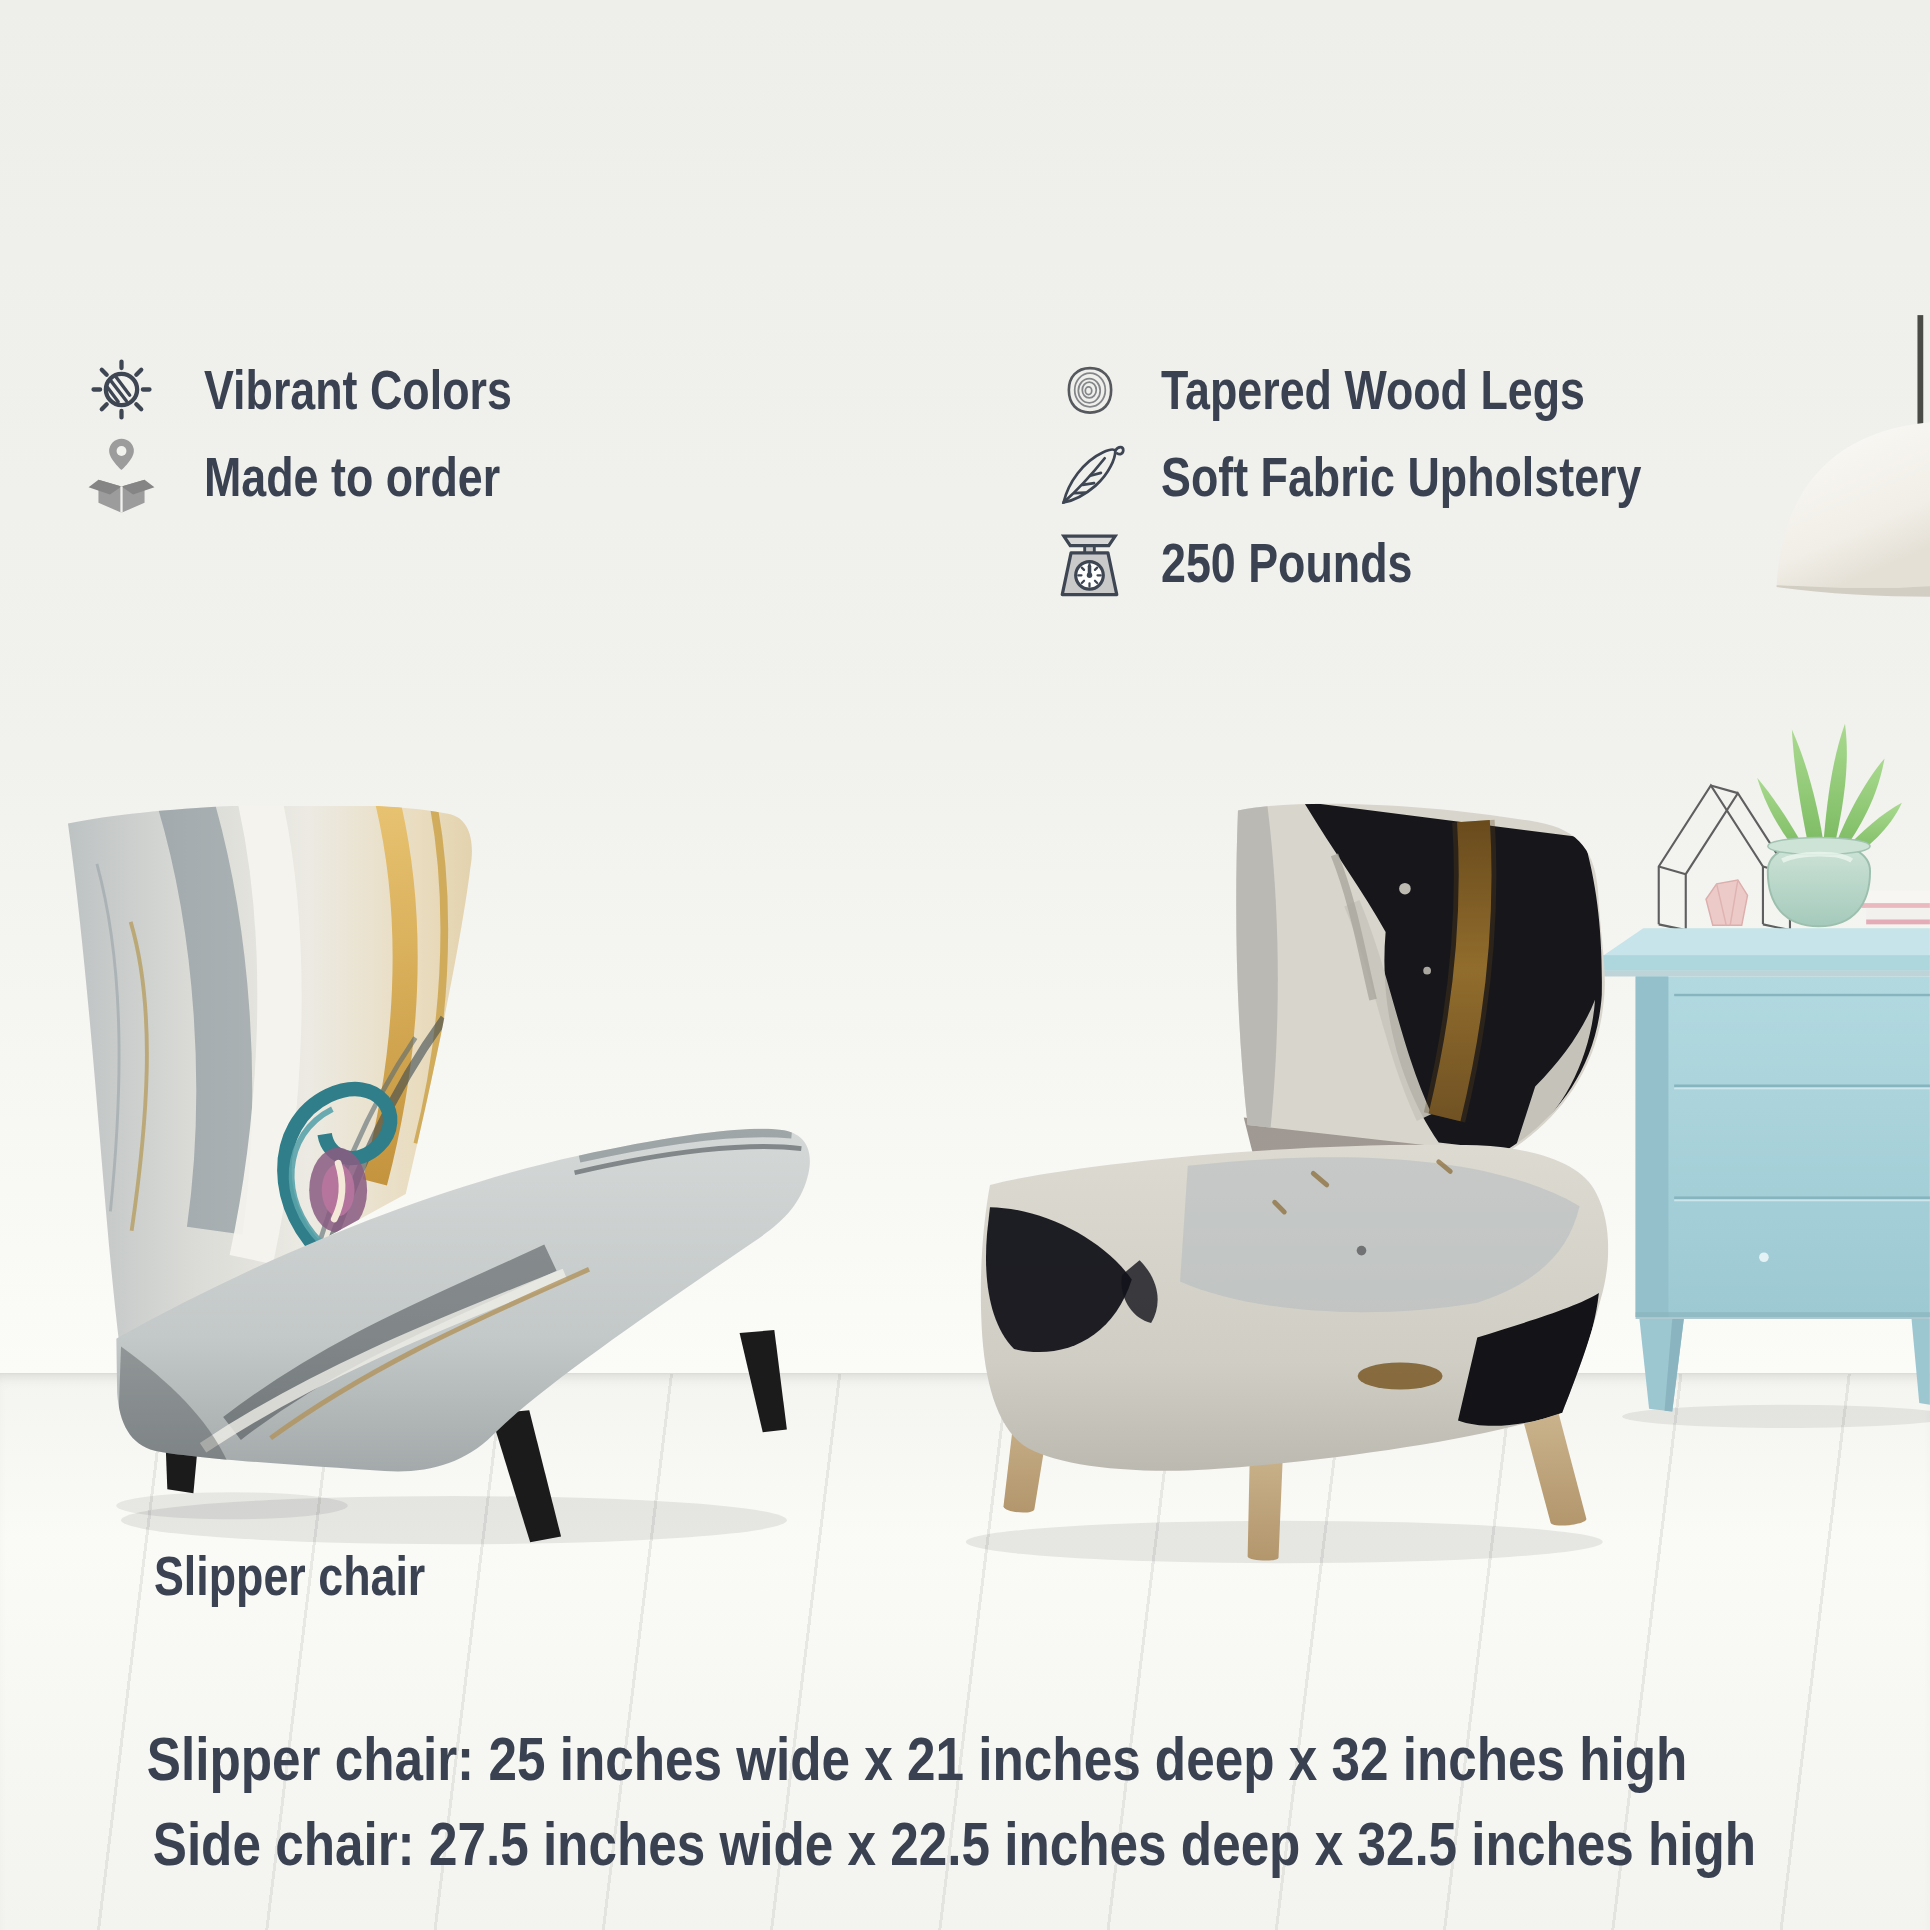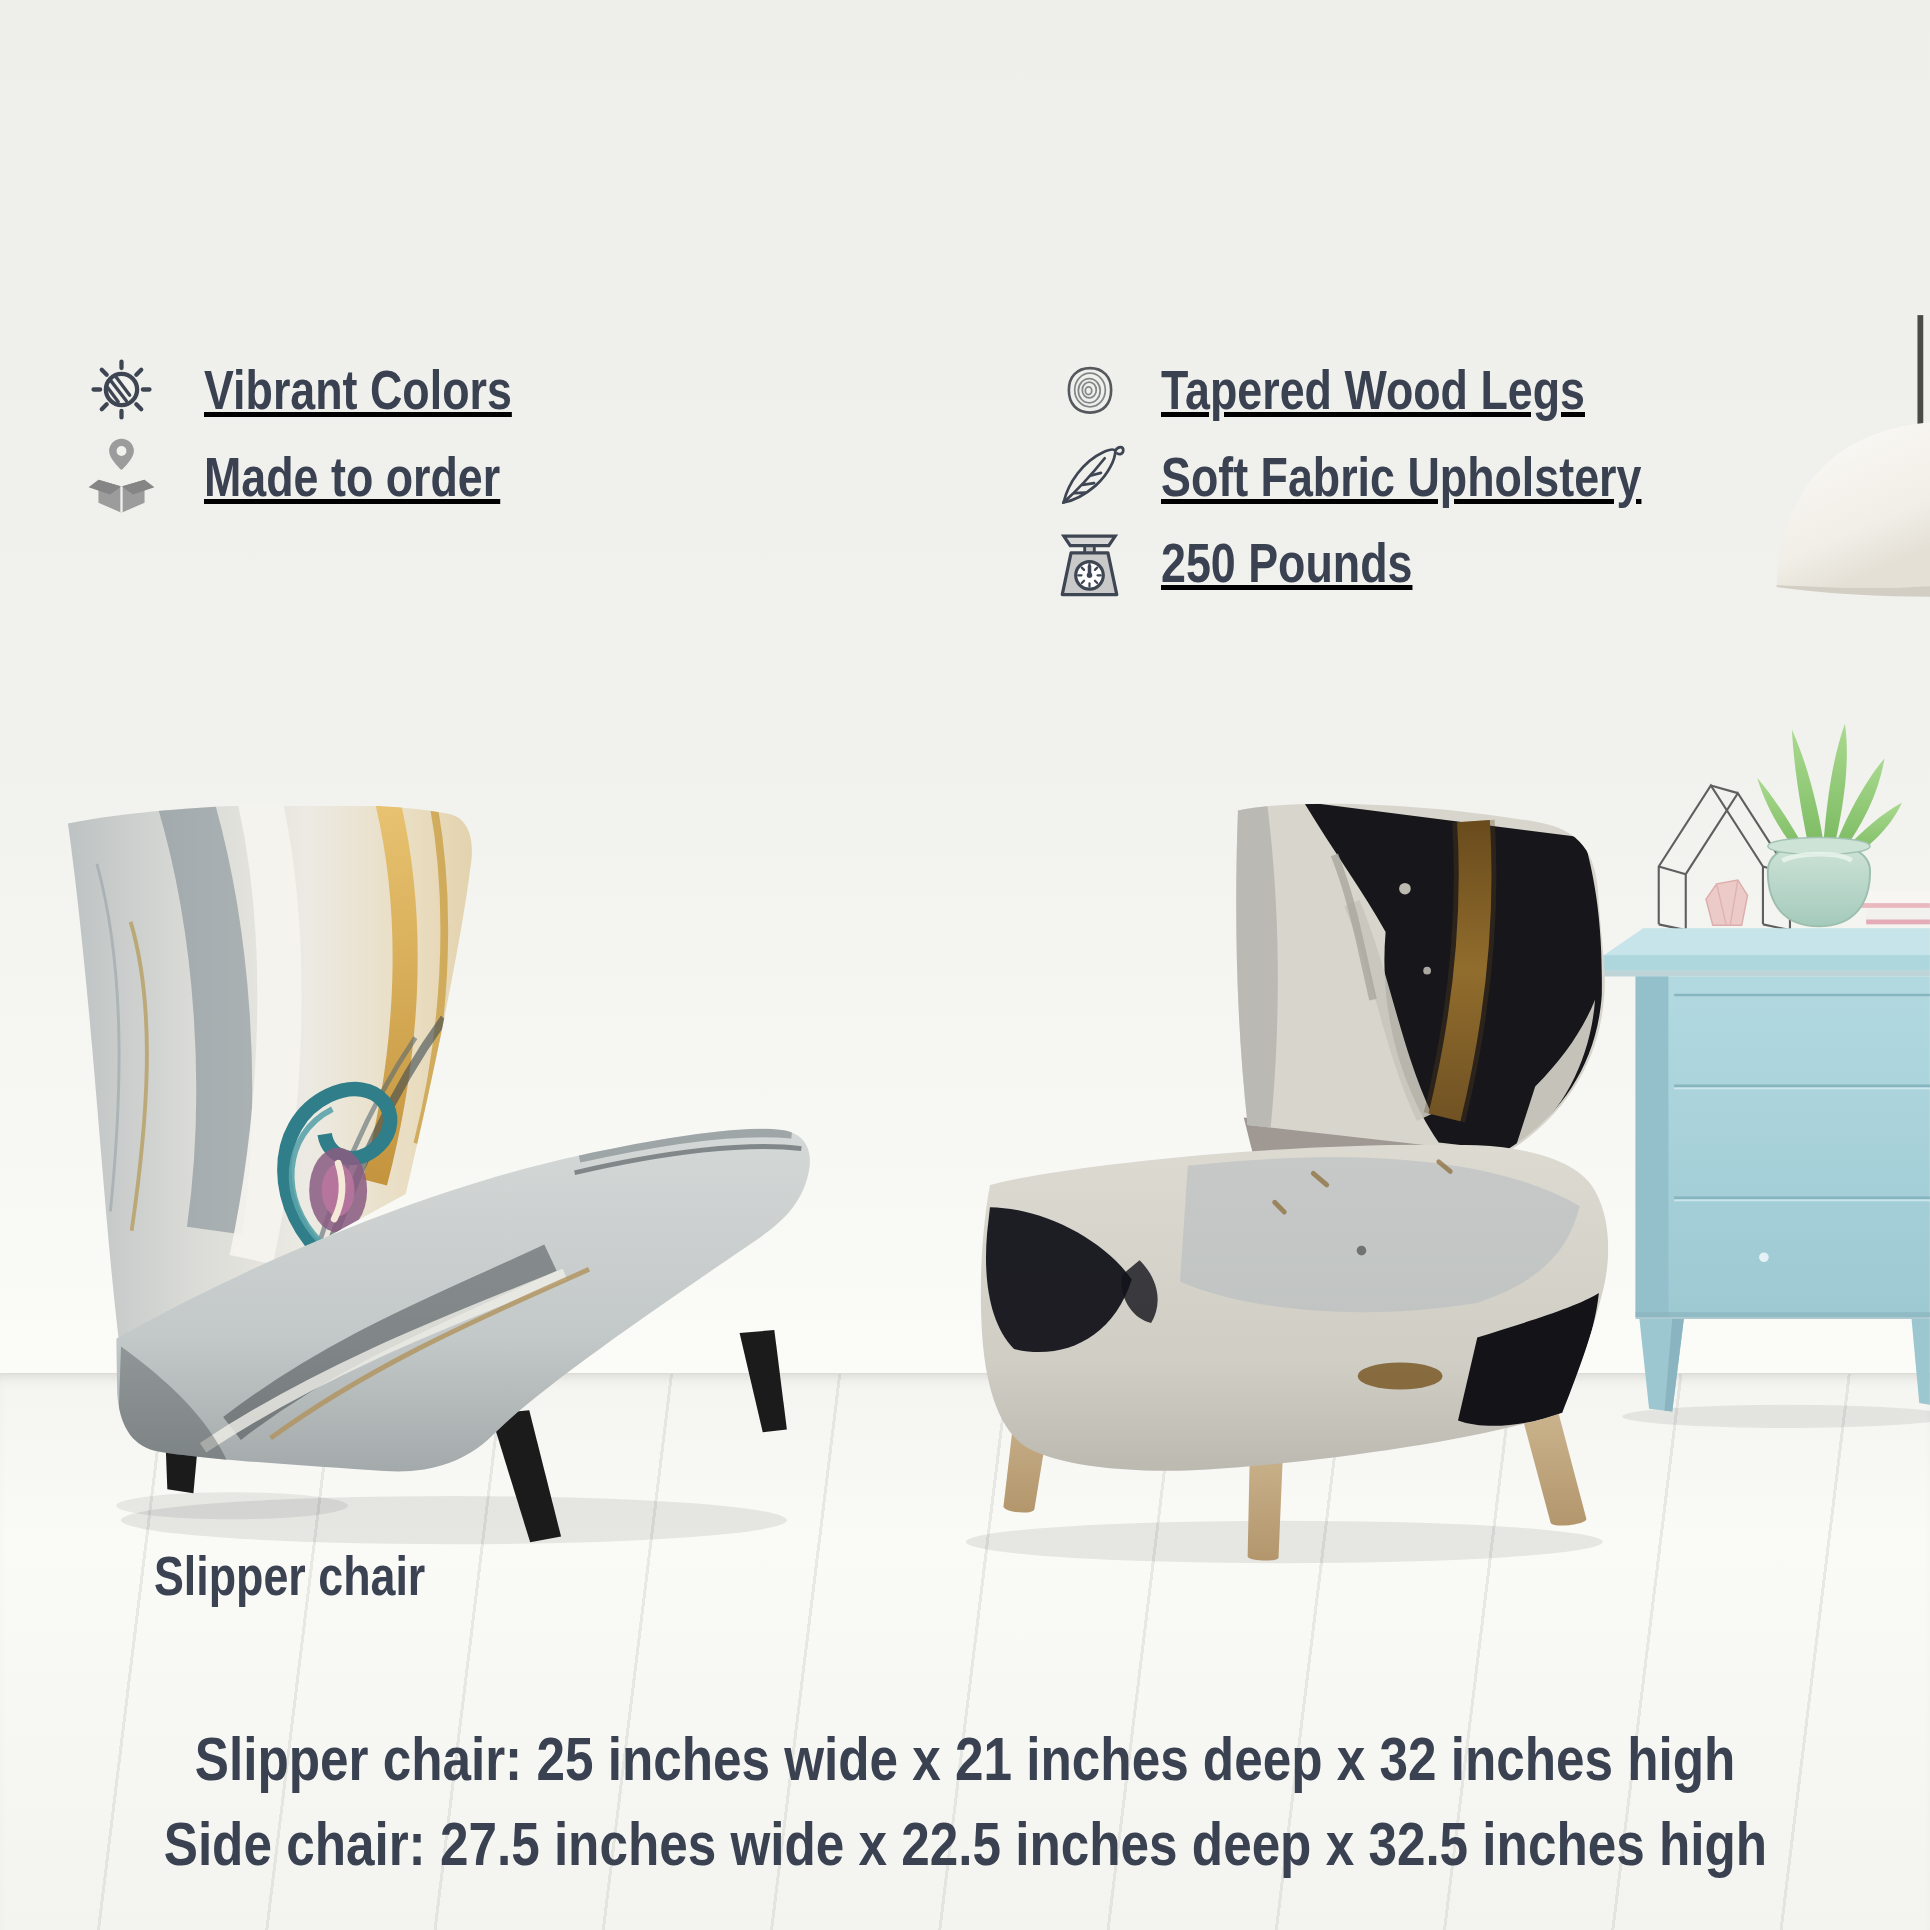--- a/index.html
+++ b/index.html
@@ -18,33 +18,33 @@
     border-top:1.9px solid #dddcd6;
     box-shadow:inset 0 9.7px 13.5px -9.7px rgba(90,90,85,.25);}
   
   .banner{position:absolute;left:454px;top:61px;width:830px;height:201px;
     background:#3d4454;border-radius:37px;display:flex;align-items:center;justify-content:center;
     box-shadow:0 7.7px 21px rgba(55,60,75,.14);}
   .banner .t{color:#f4f4f3;font-weight:700;font-size:108px;letter-spacing:-1px;}
   .cnd{display:inline-block;transform:scaleX(.80);transform-origin:center;white-space:nowrap;}
   .cndL{display:inline-block;transform:scaleX(.80);transform-origin:left center;white-space:nowrap;}
   
-  .features{position:absolute;display:flex;flex-direction:column;gap:13.5px;text-decoration:underline;}
+  .features{position:absolute;display:flex;flex-direction:column;gap:13.5px;}
   .features.fl{left:81px;top:353px;}
   .features.fr{left:1049px;top:353px;}
   .frow{display:flex;align-items:center;height:73px;}
   .fic{width:81px;height:81px;flex:0 0 81px;display:flex;align-items:center;justify-content:center;}
   .fl .ftx{margin-left:42px;}
   .fr .ftx{margin-left:31px;}
   .ftx{font-weight:700;font-size:56px;color:#3a4252;}
   
   .chair-label{position:absolute;top:1543px;font-weight:700;font-size:56px;color:#3b4252;text-align:center;}
   .chair-label.ll{left:58px;width:463px;}
   .chair-label.lr{left:1284px;width:454px;}
-  .dims{position:absolute;left:0;top:1717px;width:1930px;text-align:center;color:#3a4252;font-weight:700;}
+  .dims{position:absolute;left:0;top:1717px;width:1930px;color:#3a4252;font-weight:700;}
   .dims .dline{font-size:61px;line-height:85px;}
   .dims .cnd{transform:scaleX(.84);}
   
   .obj{position:absolute;}
 </style>
 </head>
 <body>
 
 <div class="canvas">
 

